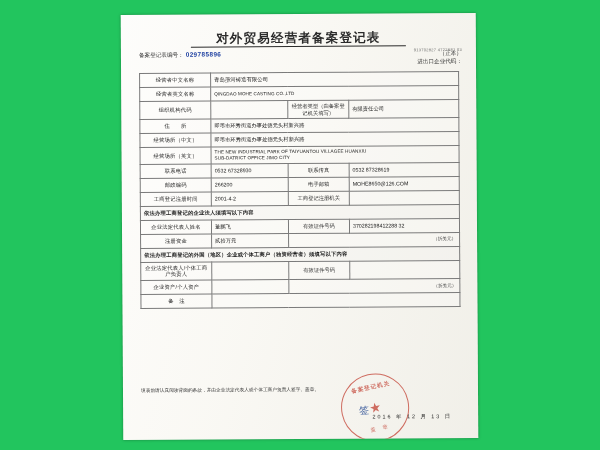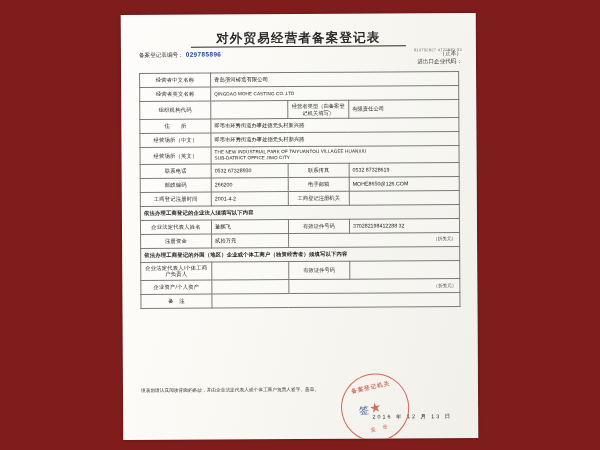--- a/index.html
+++ b/index.html
@@ -5,21 +5,21 @@
   html,body{margin:0;padding:0;}
   body{
     width:600px;height:450px;
     background:#e9e9e7;
     font-family:"Liberation Sans", sans-serif;
     overflow:hidden;
   }
   #page{
     position:relative;
     width:600px;height:450px;
-    background:#7f1d1d;
+    background:#22c55e;
   }
   
   .sheet{
     position:absolute;
     left:122px;top:14px;
     width:355px;height:425px;
     background:#fbfaf6;
     box-shadow:0 0 3px rgba(0,0,0,.35);
     transform:rotate(-0.35deg);
     overflow:hidden;

